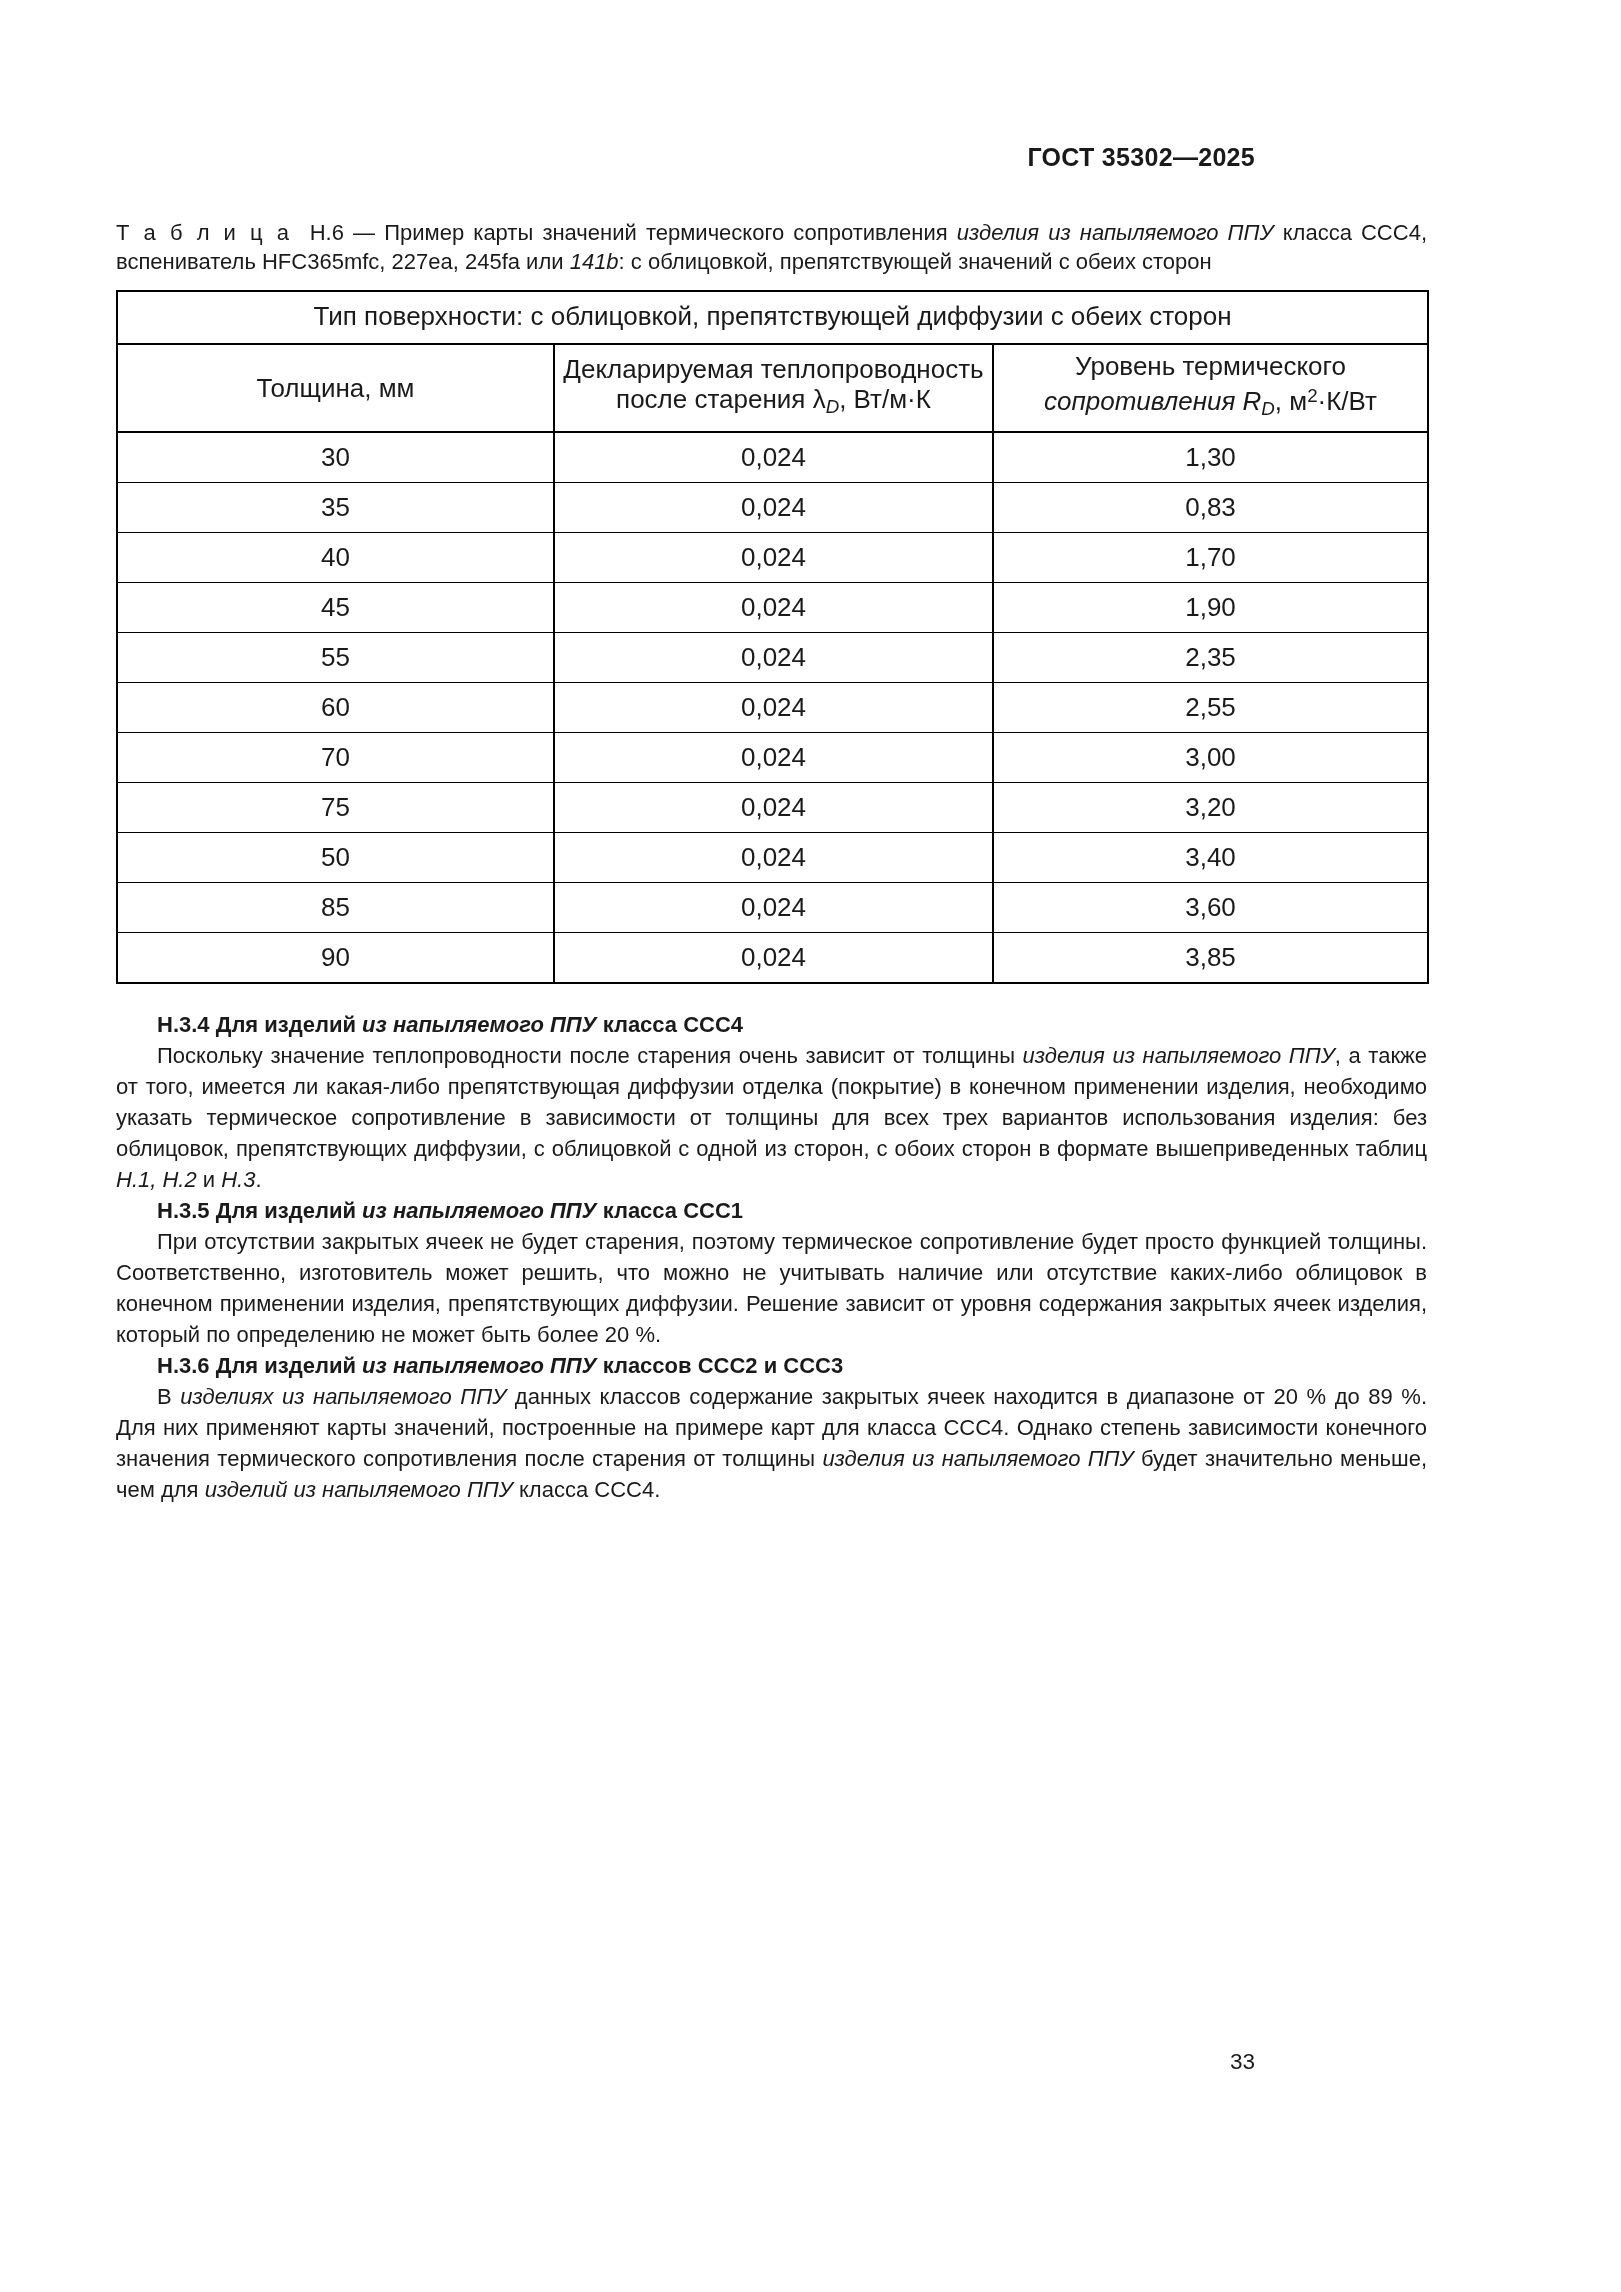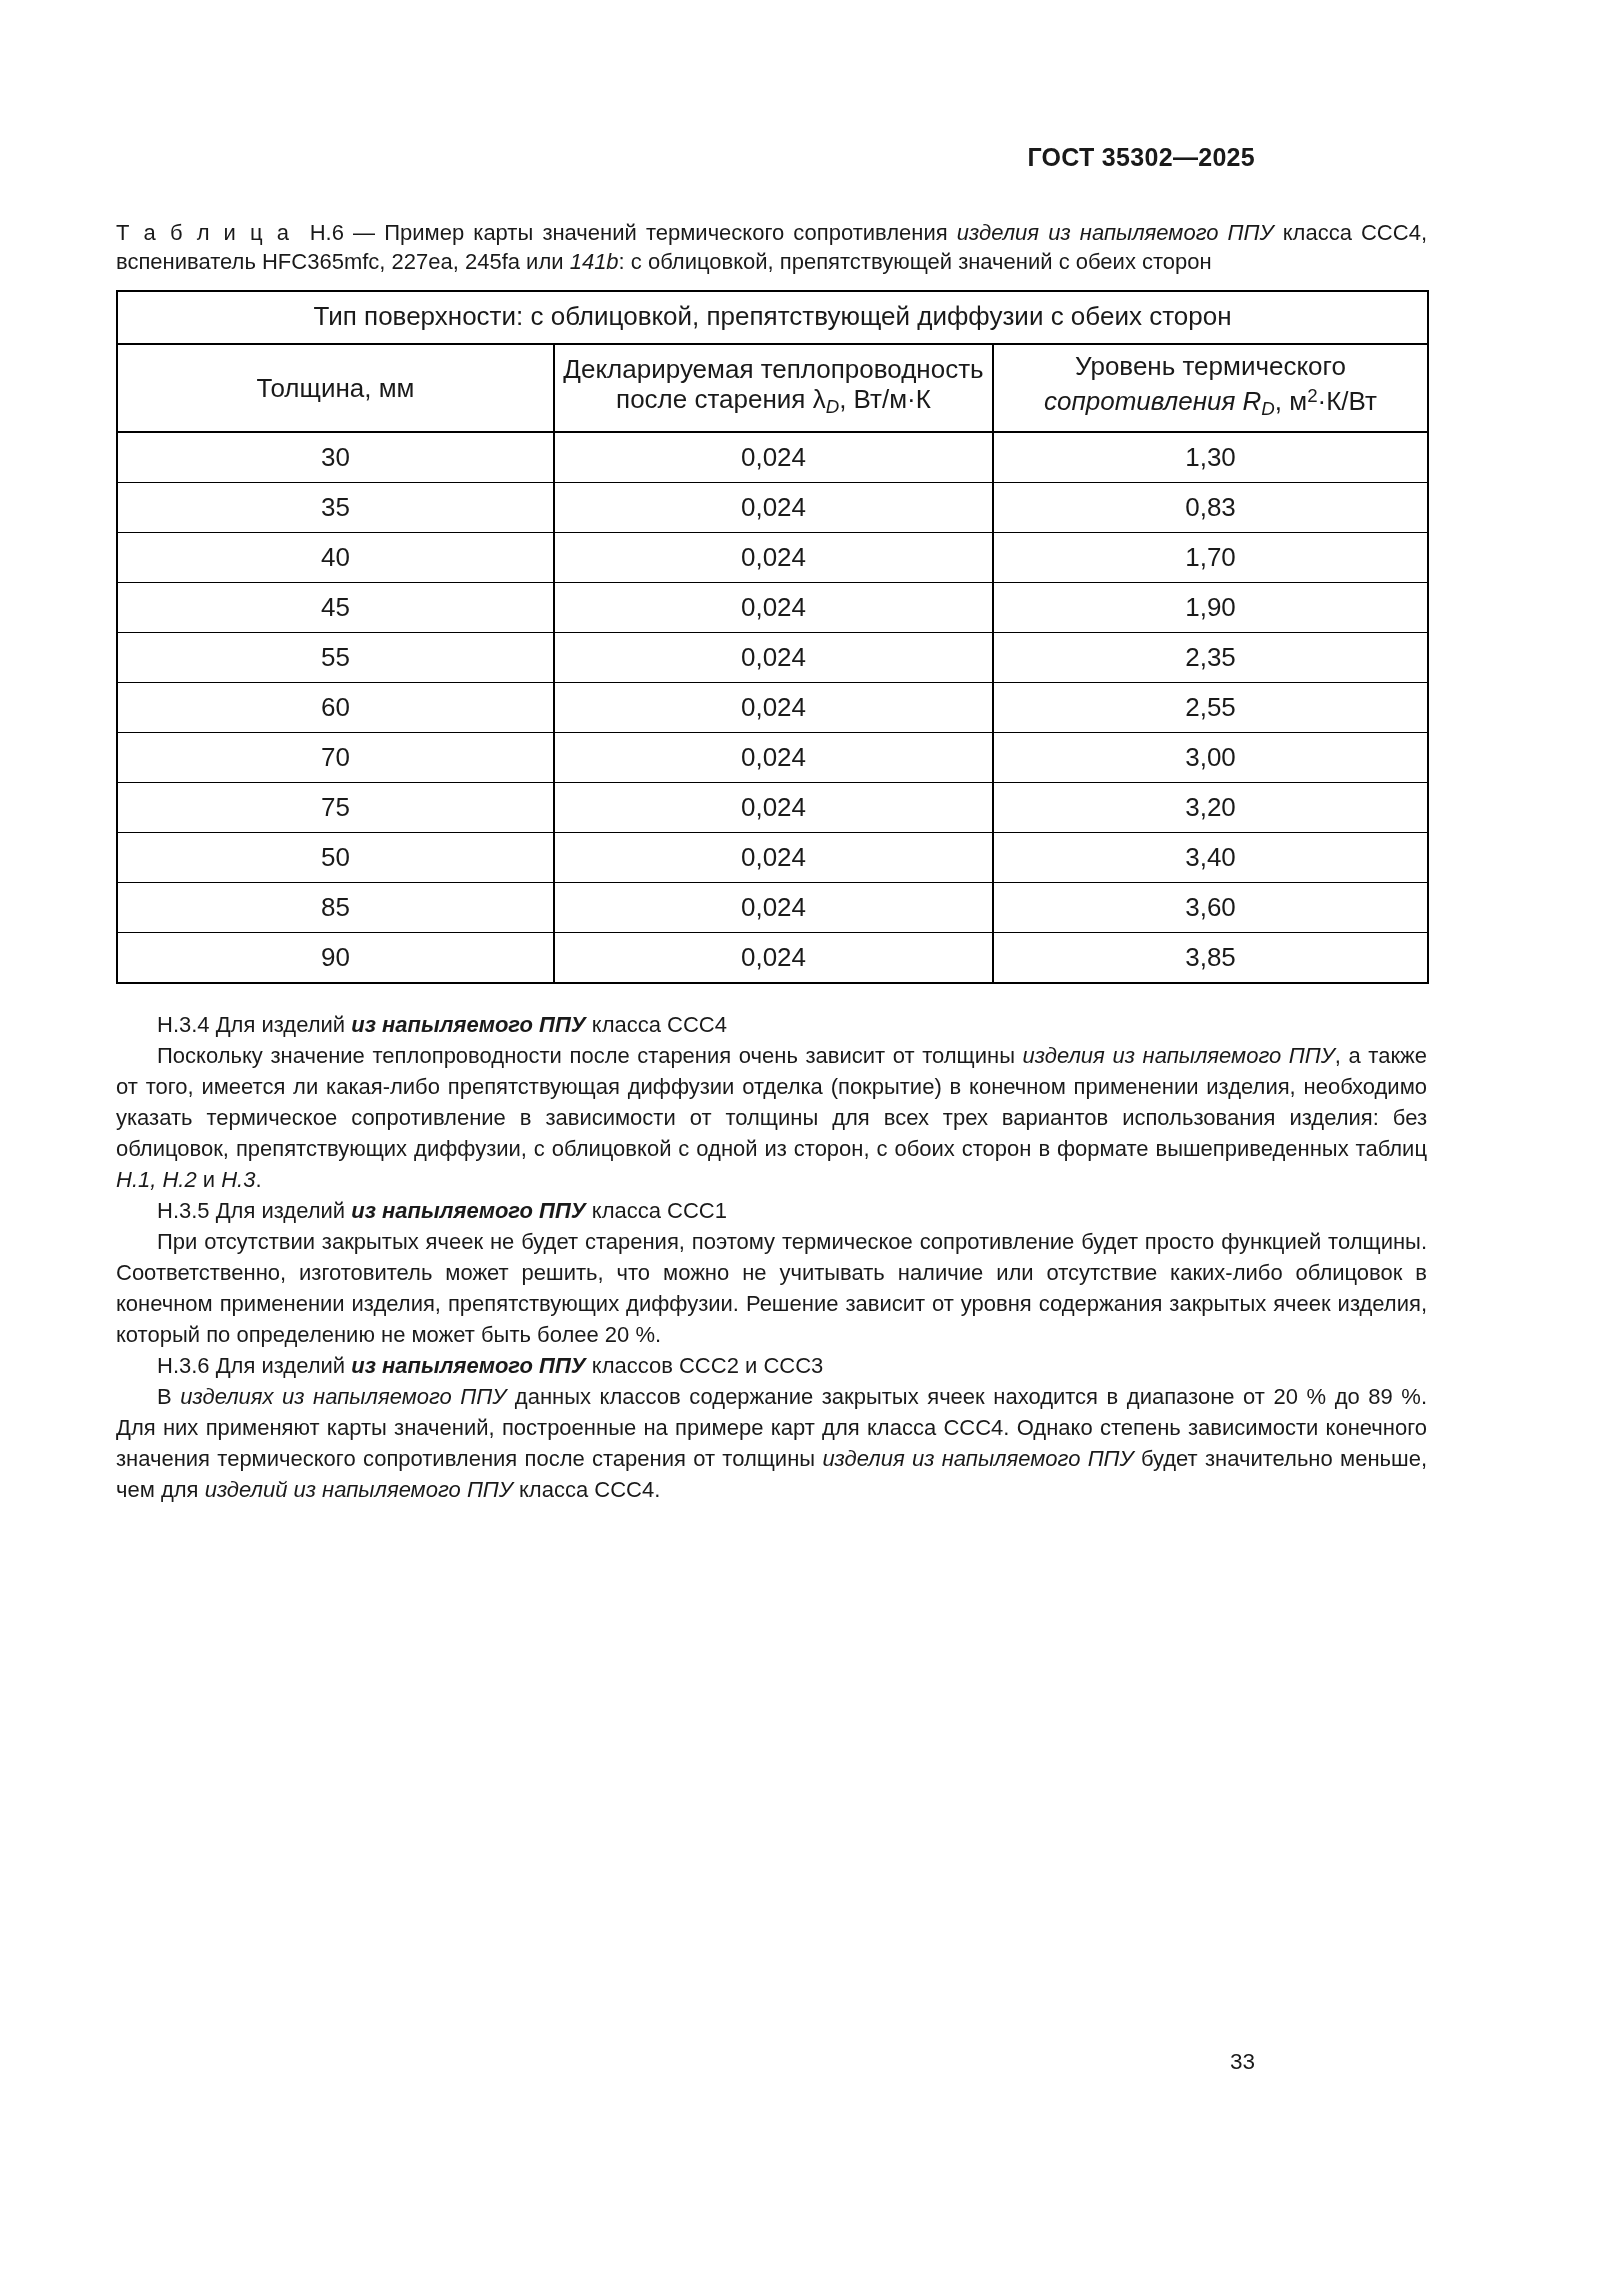--- a/index.html
+++ b/index.html
@@ -49,21 +49,21 @@
     text-align: justify;
     text-align-last: left;
     margin: 0 0 13.7px 0;
     hyphens: none;
   }
   .table-caption .tl-word {
     letter-spacing: 2.5px;
   }
   .it { font-style: italic; }
   .bi { font-style: italic; font-weight: bold; }
-  .b  { font-weight: normal; }
+  .b  { font-weight: bold; }
 
   
   table.gost {
     border-collapse: collapse;
     width: 1311px;
     table-layout: fixed;
     font-size: 26px;
   }
   table.gost col.c1 { width: 437px; }
   table.gost col.c2 { width: 439px; }

